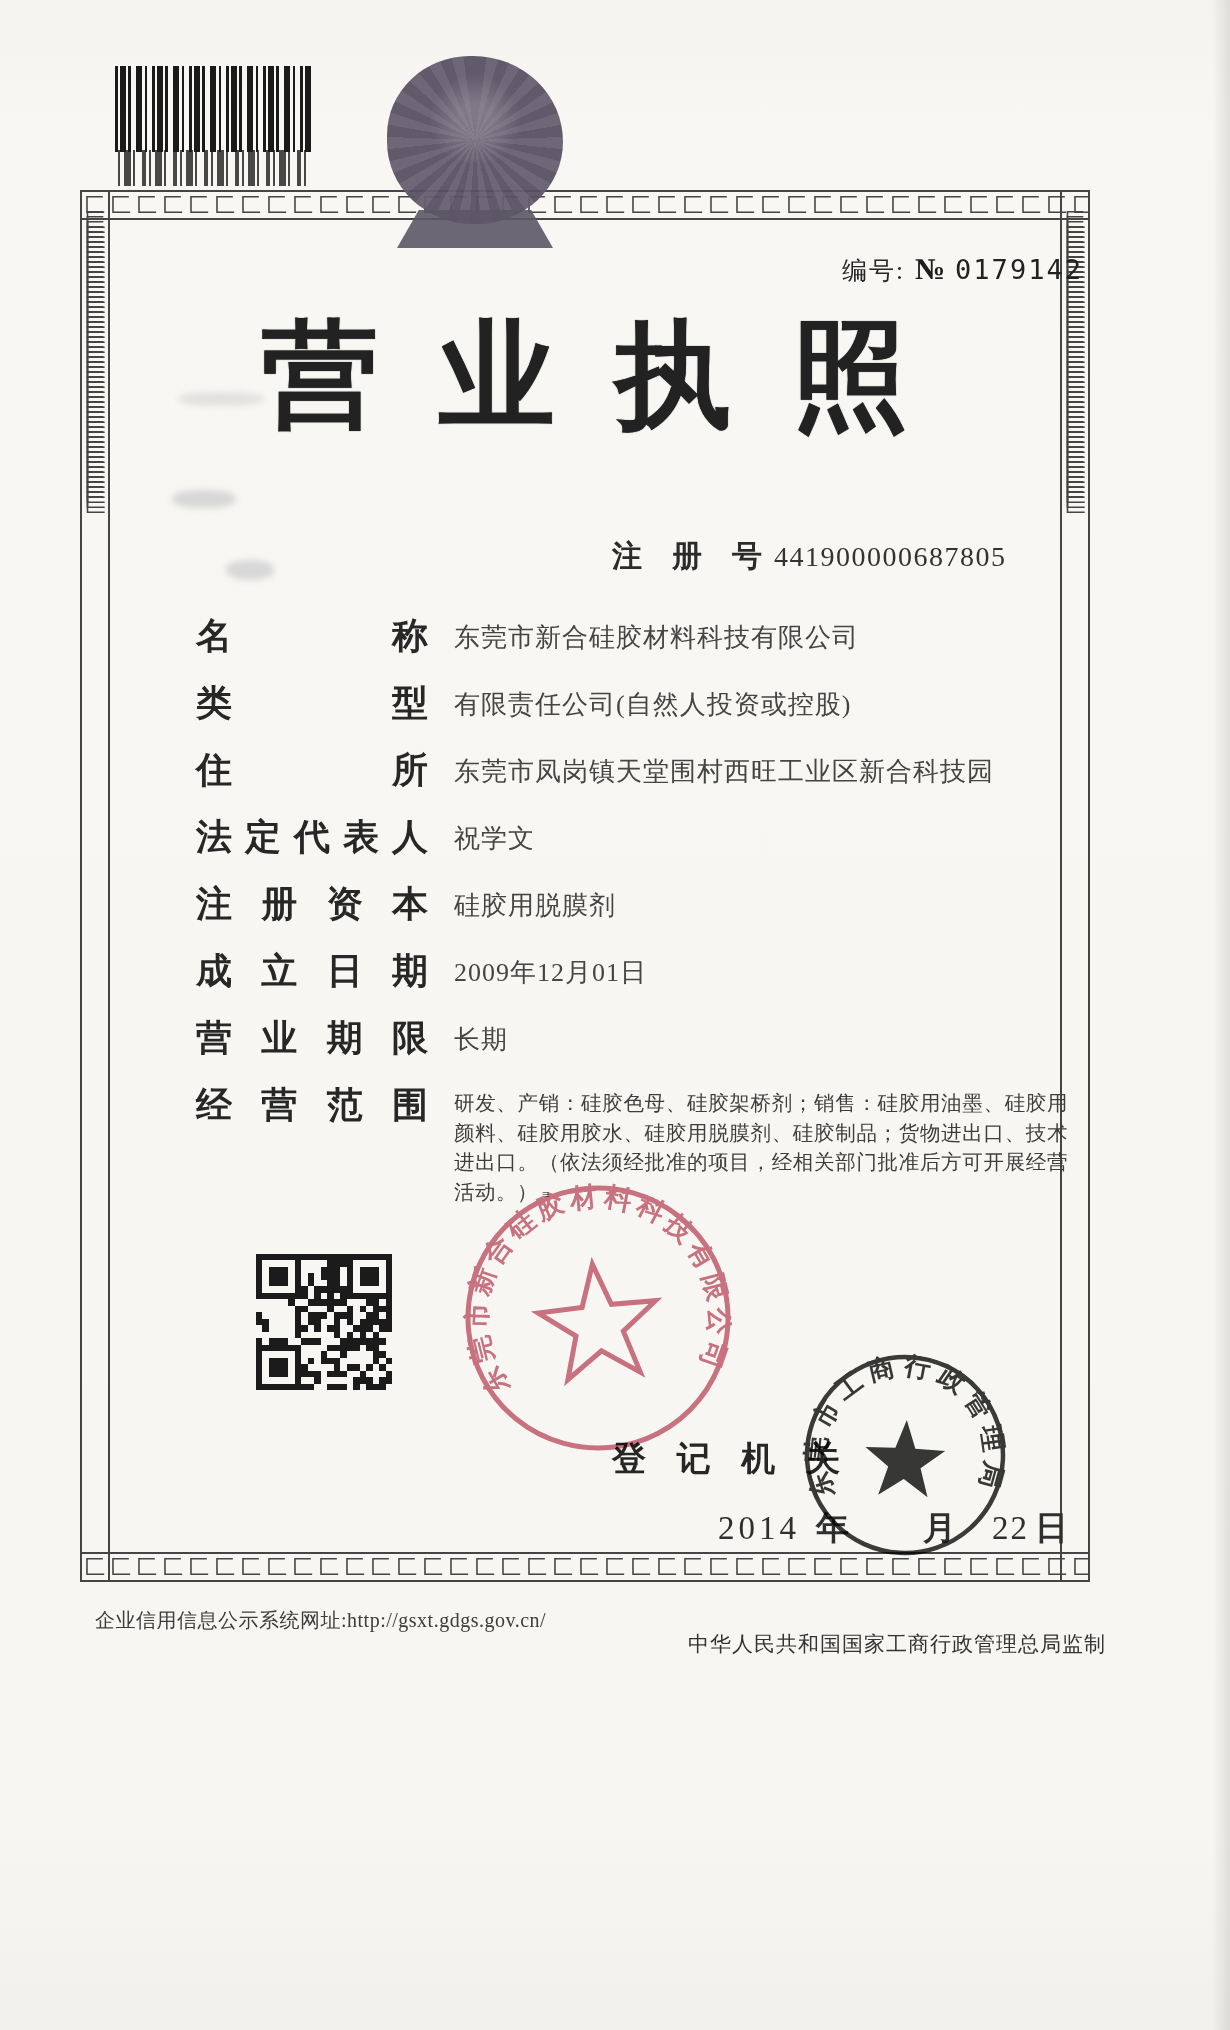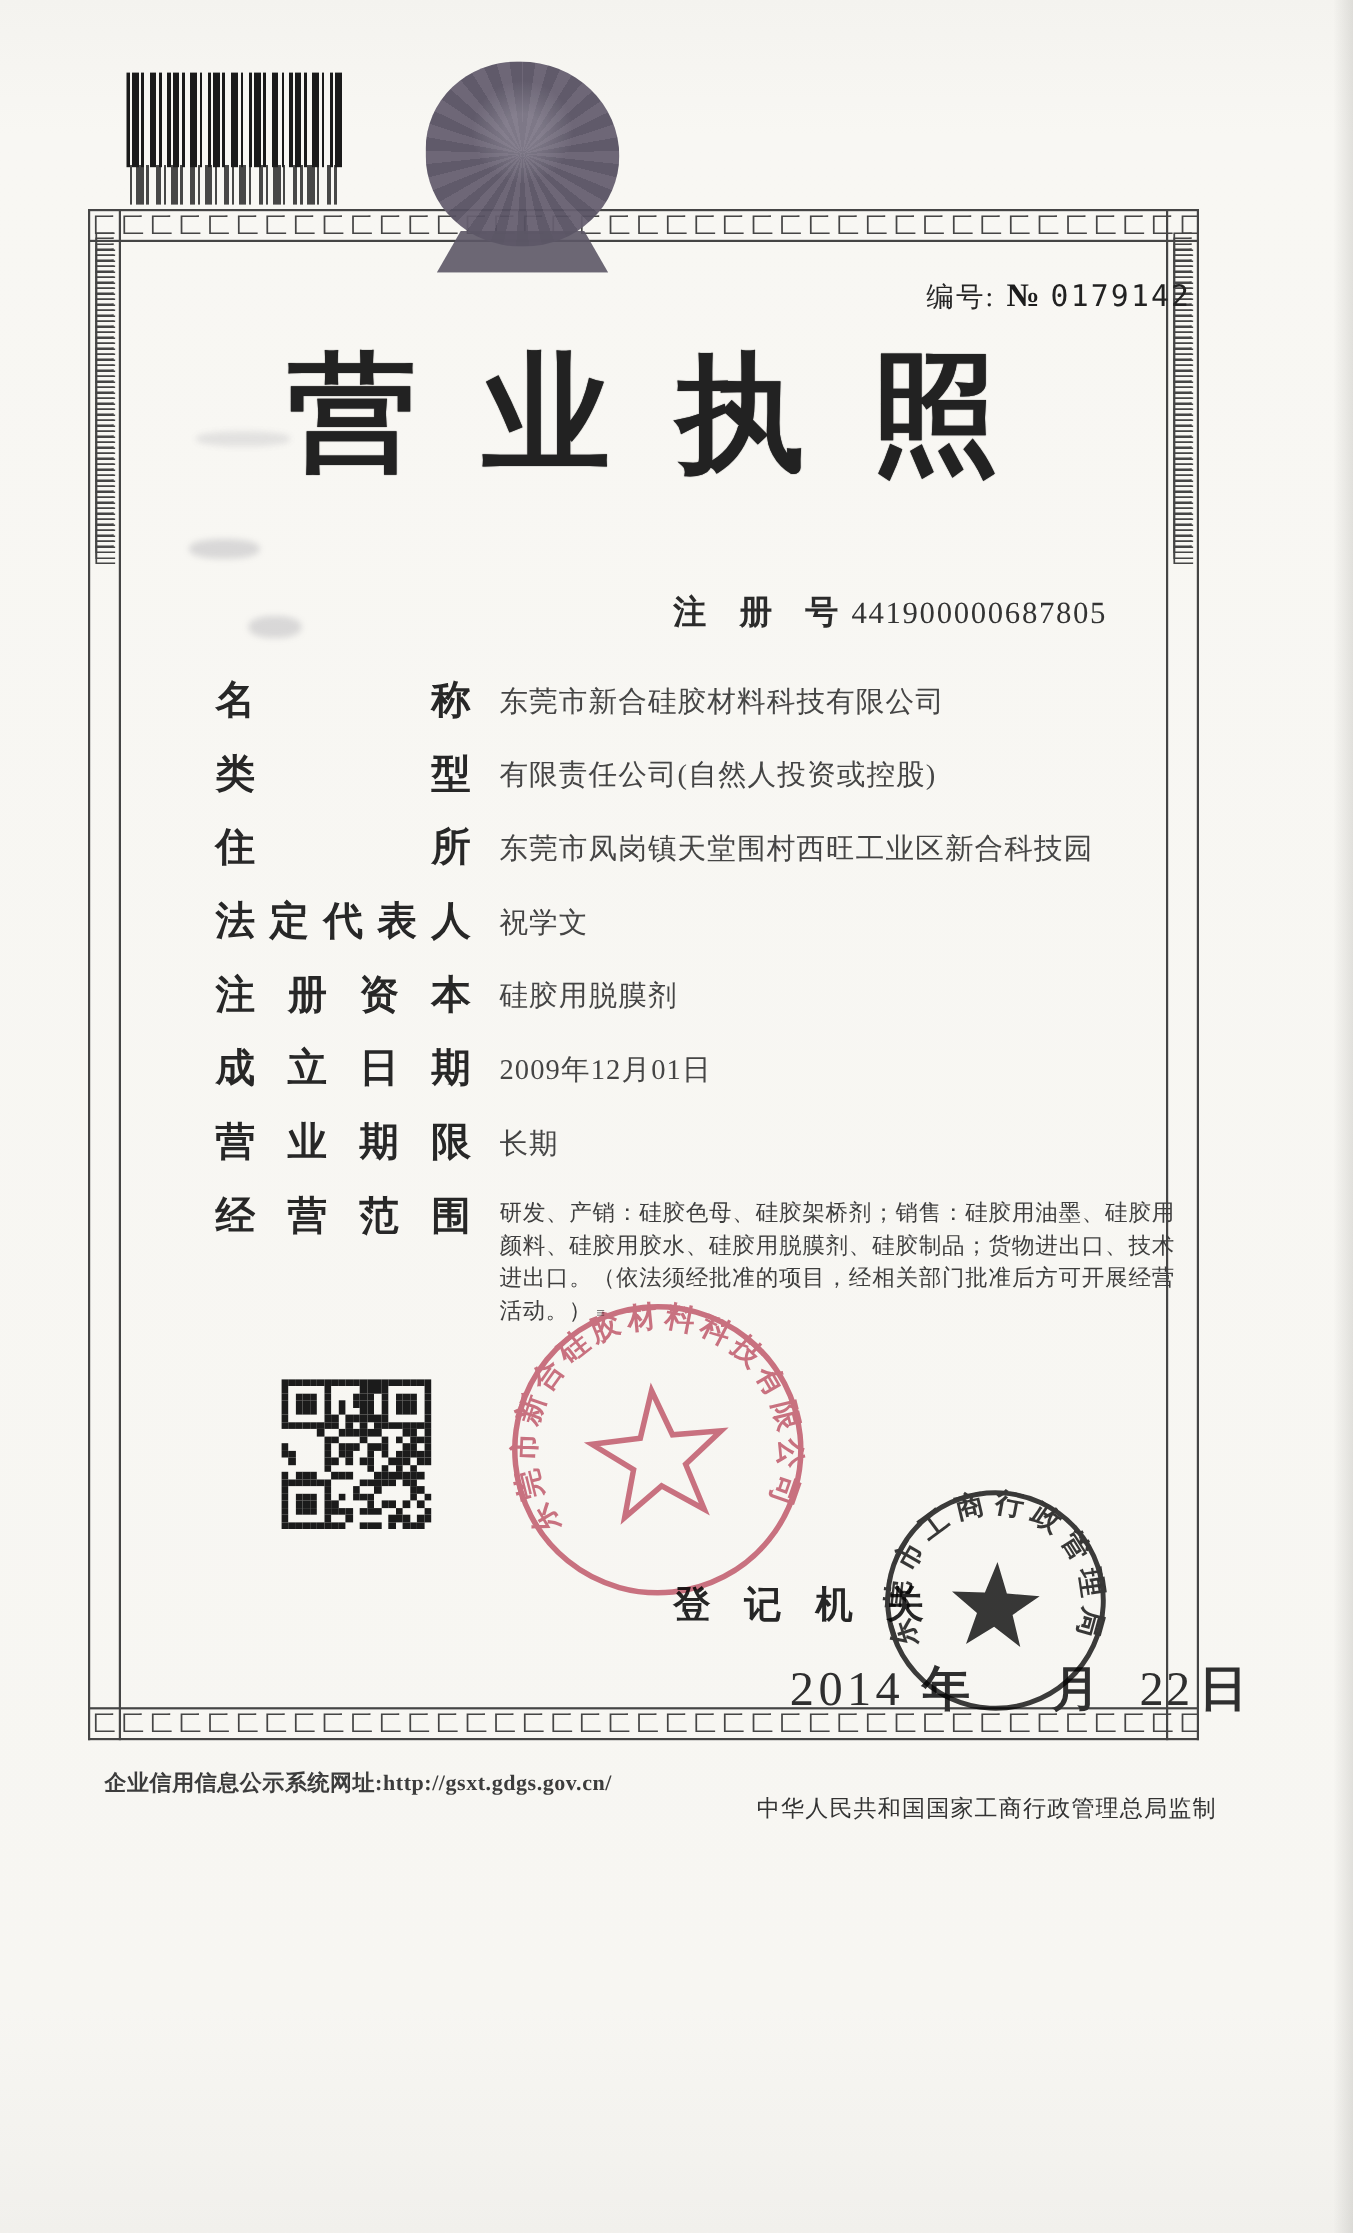--- a/index.html
+++ b/index.html
@@ -72,33 +72,33 @@
   .f-value{padding-top:8px;font-size:26px;color:#454545;letter-spacing:1px;}
   .f-row--scope .f-value{font-size:20.5px;line-height:1.45;width:614px;text-align:justify;letter-spacing:.5px;color:#3e3e3e;}
   .scope-mark{font-size:14px;color:#555;margin-left:4px;}
 
   #qr{position:absolute;left:256px;top:1254px;width:136px;height:136px;z-index:2;
     display:grid;grid-template-columns:repeat(21,1fr);grid-template-rows:repeat(21,1fr);
     filter:blur(.3px);}
   #qr div.on{background:#1b1b1b;}
 
   .registry-line{left:612px;top:1436px;width:228px;font-size:34px;font-weight:bold;color:#262626;}
-  .date-line{left:718px;top:1492px;display:flex;align-items:baseline;font-size:44px;color:#2f2f2f;}
+  .date-line{left:718px;top:1492px;display:flex;align-items:baseline;font-size:33px;color:#2f2f2f;}
   .date-line .d-year{letter-spacing:4px;}
   .date-line .d-yu{margin-left:16px;font-weight:bold;}
   .date-line .d-mu{margin-left:74px;font-weight:bold;}
   .date-line .d-day{margin-left:36px;letter-spacing:2px;margin-top:18px;}
   .date-line .d-du{margin-left:6px;font-weight:bold;}
 
   .seal{position:absolute;mix-blend-mode:multiply;z-index:5;}
   .seal-red{left:448px;top:1168px;opacity:.82;transform:rotate(-6deg);}
   .seal-black{left:800px;top:1350px;opacity:.88;transform:rotate(3deg);}
   .seal text{font-family:"DejaVu Sans",sans-serif;font-weight:bold;}
 
-  .footer-left{left:95px;top:1607px;font-size:20px;letter-spacing:.5px;color:#3c3c3c;font-weight:bold;}
+  .footer-left{left:95px;top:1607px;font-size:20px;letter-spacing:.5px;color:#3c3c3c;}
   .footer-right{left:688px;top:1630px;font-size:21px;color:#333;letter-spacing:1px;}
 </style>
 </head>
 <body>
 
 <div class="scan">
 
   <div class="barcode-a"></div>
   <div class="barcode-b"></div>
   <div class="emblem">

